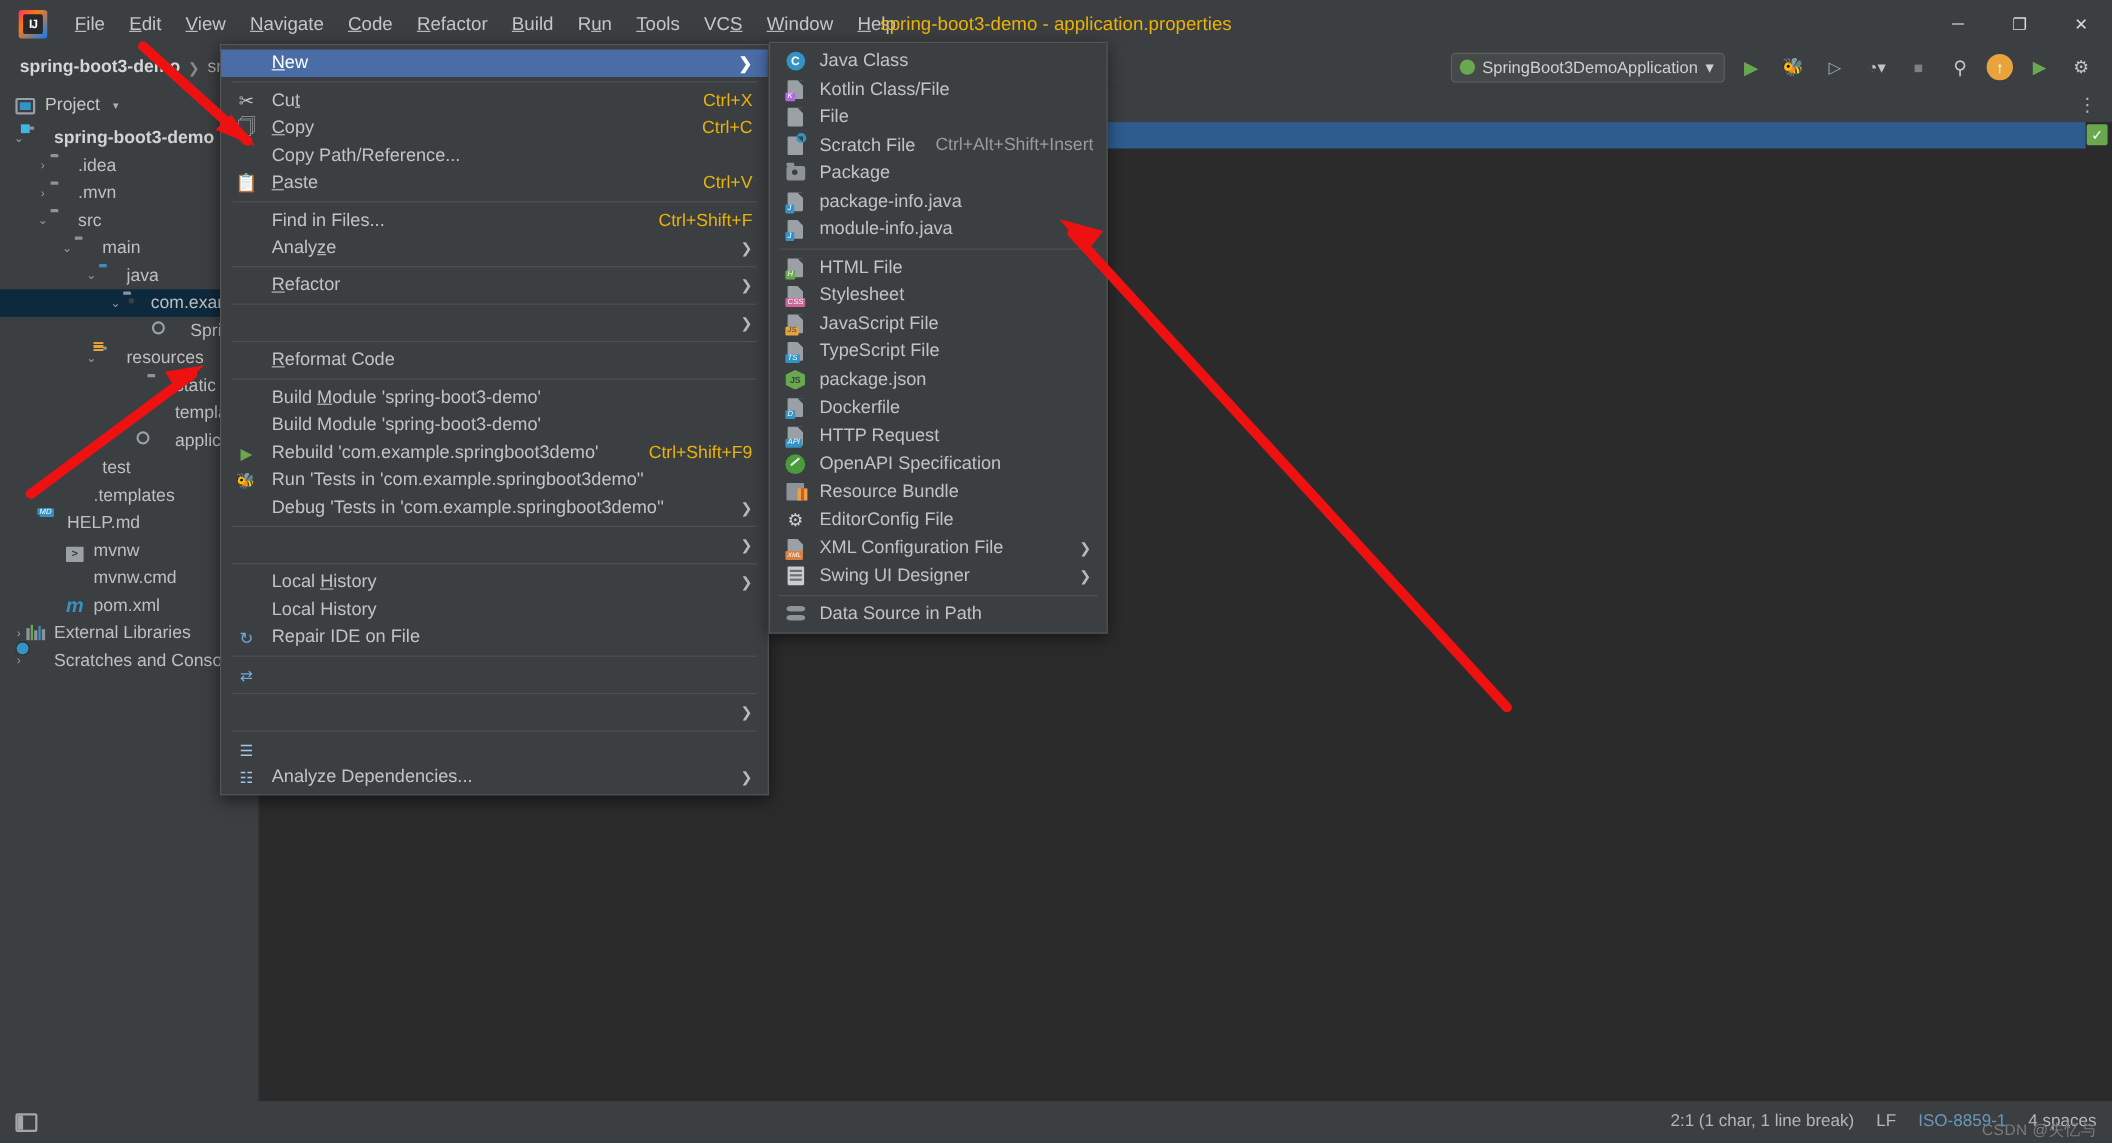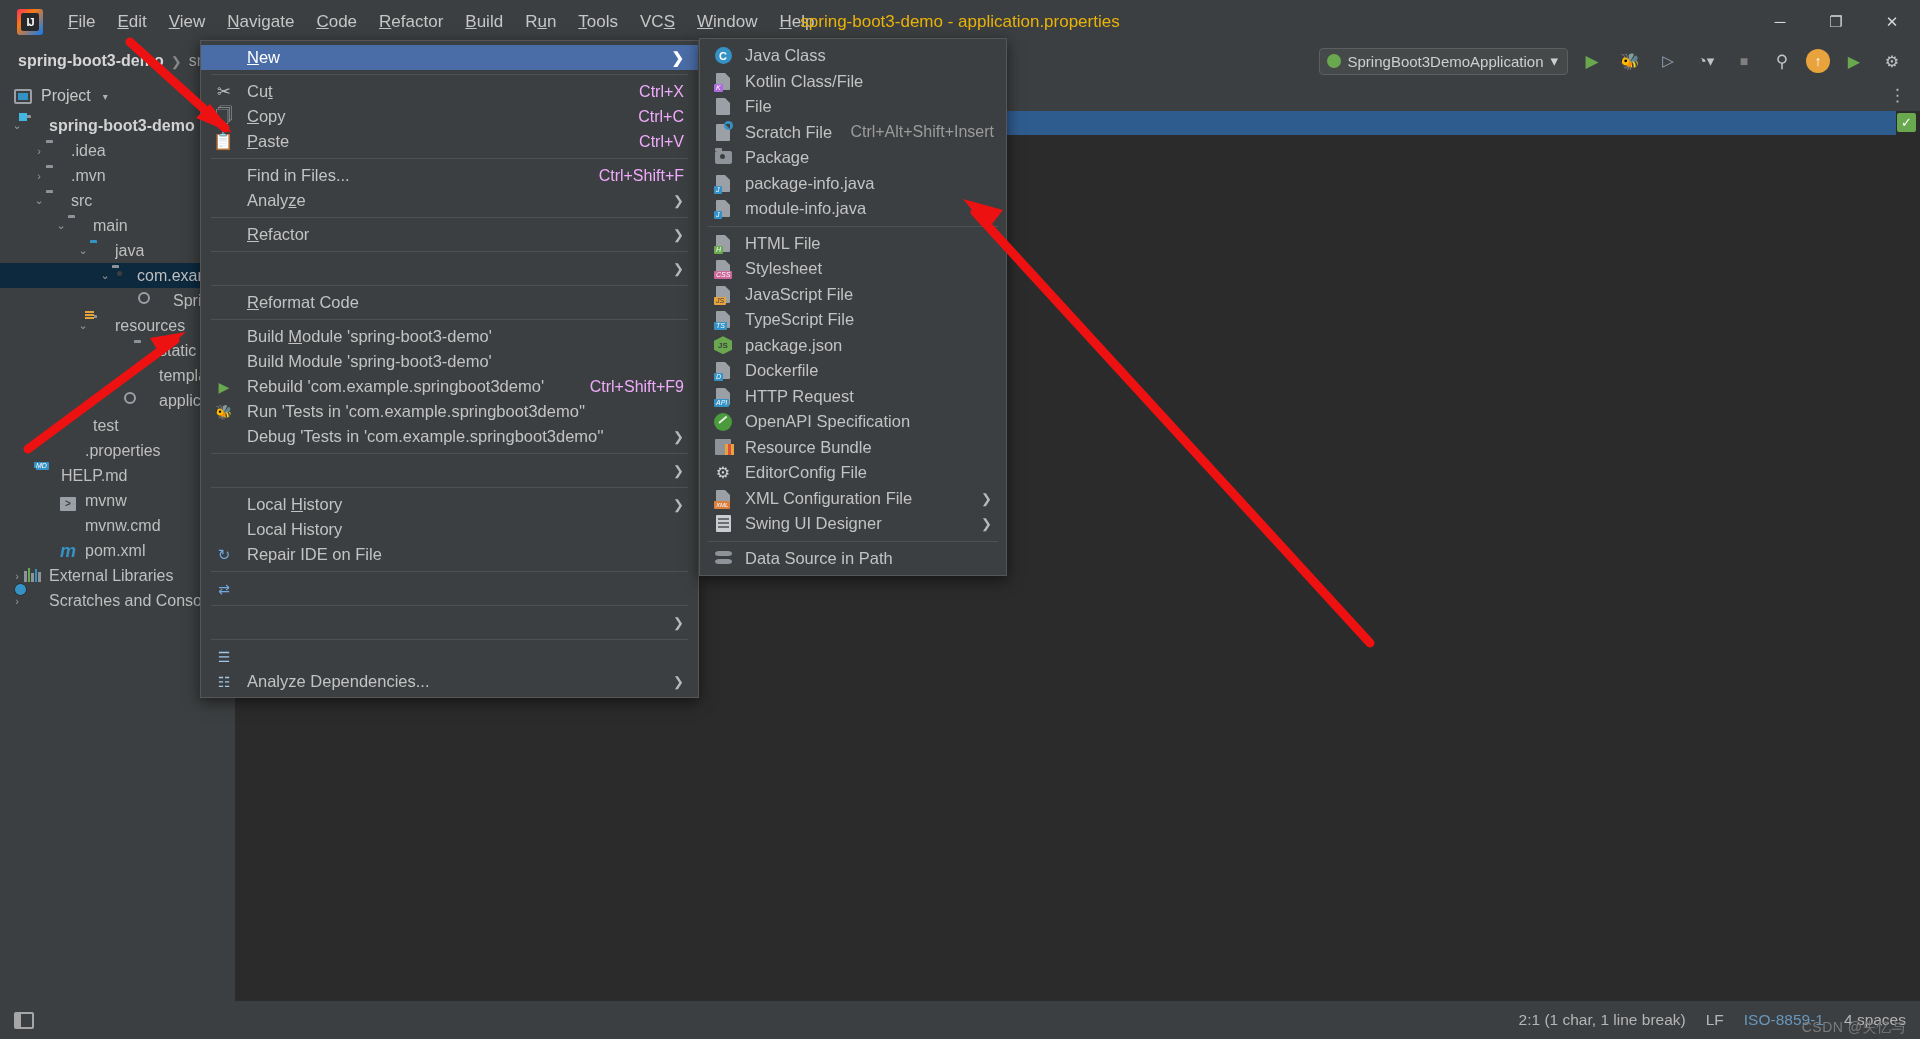--- a/index.html
+++ b/index.html
@@ -169,21 +169,21 @@
   }
   .ctx .row {
     height: 25px; display:flex; align-items:center; position:relative;
     font-size: 16.5px; color:#c3c3c3; padding-left: 12px; padding-right: 14px;
     white-space: nowrap;
   }
   .ctx .row.hl { background:#4a6da7; color:#ffffff; }
   .ctx .row .licon { width: 22px; display:flex; justify-content:center; align-items:center; flex:0 0 auto; }
   .ctx .row .ltext { margin-left: 12px; }
   .ctx .row .ltext .mn { text-decoration: underline; }
-  .ctx .row .shortcut { position:absolute; right: 14px; color:#f0abfc; font-size:16px; }
+  .ctx .row .shortcut { position:absolute; right: 14px; color:#eab308; font-size:16px; }
   .ctx .row .submark { position:absolute; right: 14px; font-size: 13px; color:#b8b8b8; }
   .ctx .row.hl .submark { color:#fff; font-weight:bold; font-size:15px; }
   .ctx .sepline { height:1px; background:#515151; margin: 4px 10px; }
 
   
   .sub {
     position:absolute; left: 699px; top: 38px; width: 308px;
     background:#3c3f41; border:1px solid #565656;
     box-shadow: 0 4px 14px rgba(0,0,0,.55);
     padding: 4px 0 4px 0; z-index: 60;
@@ -385,21 +385,21 @@
 
     <div class="trow" style="padding-left:54px;">
       <span class="arrow">›</span>
       <span class="tico"><span class="folder" style="margin-top:2px;"></span></span>
       <span class="tlabel">test</span>
     </div>
 
     <div class="trow" style="padding-left:46px;">
       <span class="arrow"></span>
       <span class="tico"><span class="file-doc"></span></span>
-      <span class="tlabel">.properties</span>
+      <span class="tlabel">.templates</span>
     </div>
 
     <div class="trow" style="padding-left:22px;">
       <span class="arrow"></span>
       <span class="tico"><span class="file-doc"><i class="tag" style="background:#3592c4;">MD</i></span></span>
       <span class="tlabel">HELP.md</span>
     </div>
 
     <div class="trow" style="padding-left:46px;">
       <span class="arrow"></span>
@@ -462,20 +462,24 @@
     <span class="licon">✂</span>
     <span class="ltext">Cu<span class="mn">t</span></span>
     <span class="shortcut">Ctrl+X</span>
   </div>
   <div class="row">
     <span class="licon">🗍</span>
     <span class="ltext"><span class="mn">C</span>opy</span>
     <span class="shortcut">Ctrl+C</span>
   </div>
   <div class="row">
+    <span class="licon"></span>
+    <span class="ltext">Copy Path/Reference...</span>
+  </div>
+  <div class="row">
     <span class="licon">📋</span>
     <span class="ltext"><span class="mn">P</span>aste</span>
     <span class="shortcut">Ctrl+V</span>
   </div>
   <div class="sepline"></div>
 
   <div class="row">
     <span class="licon"></span>
     <span class="ltext">Find in Files...</span>
     <span class="shortcut">Ctrl+Shift+F</span>

